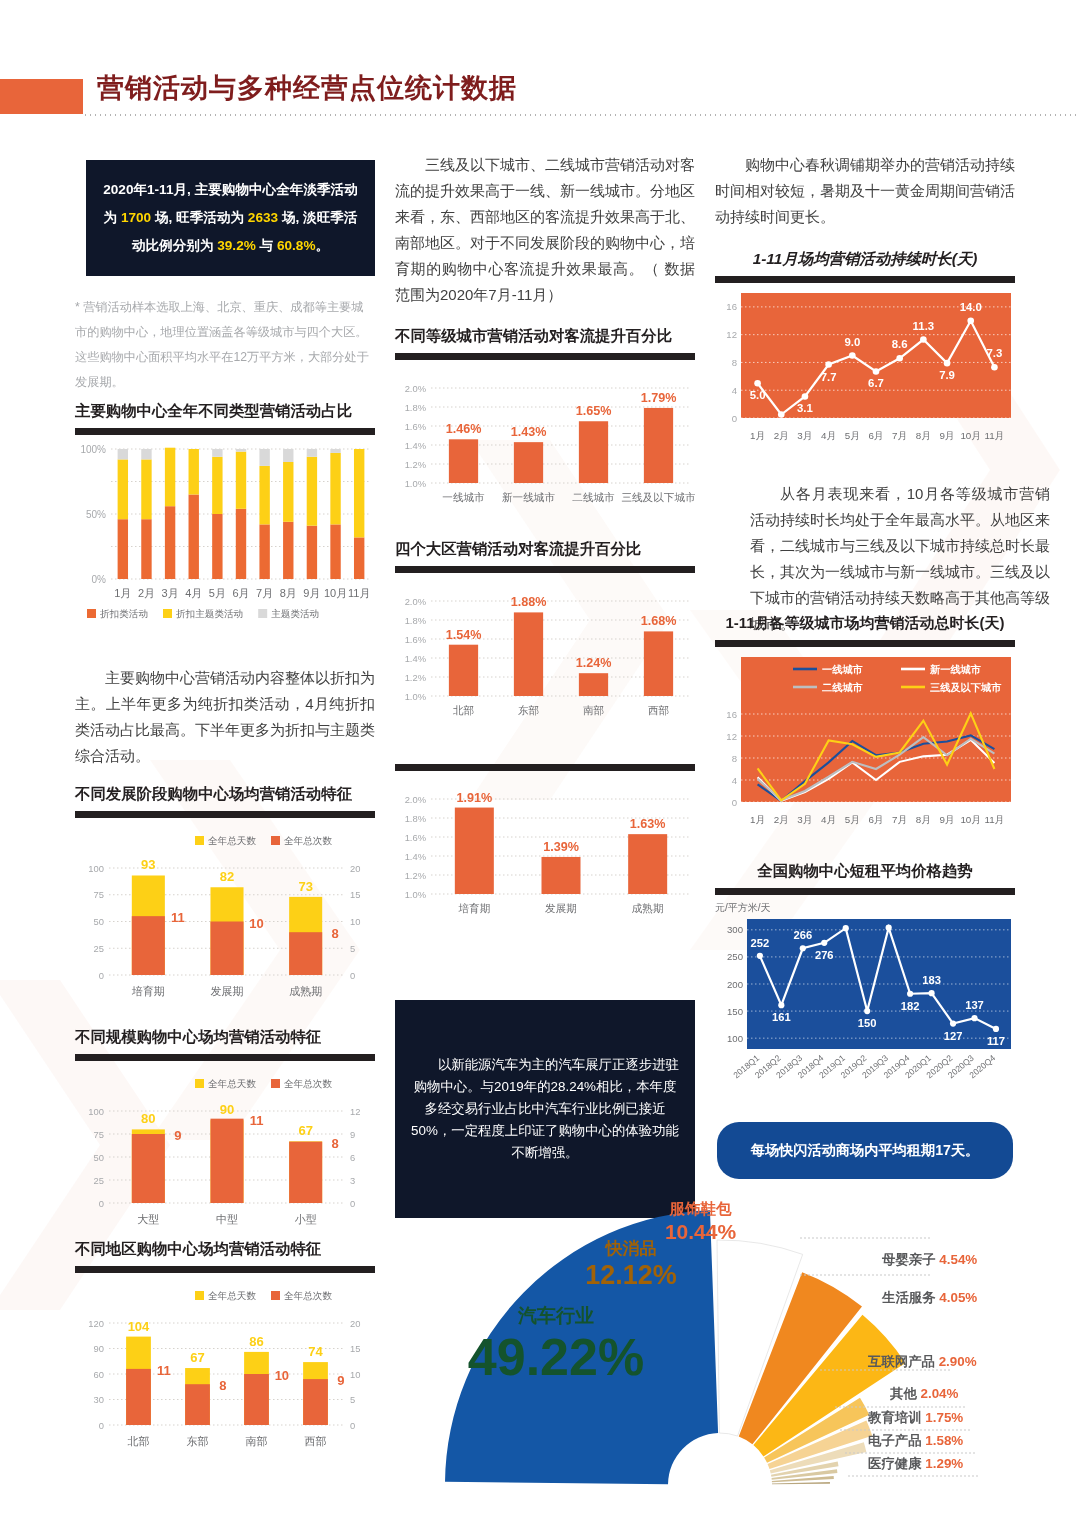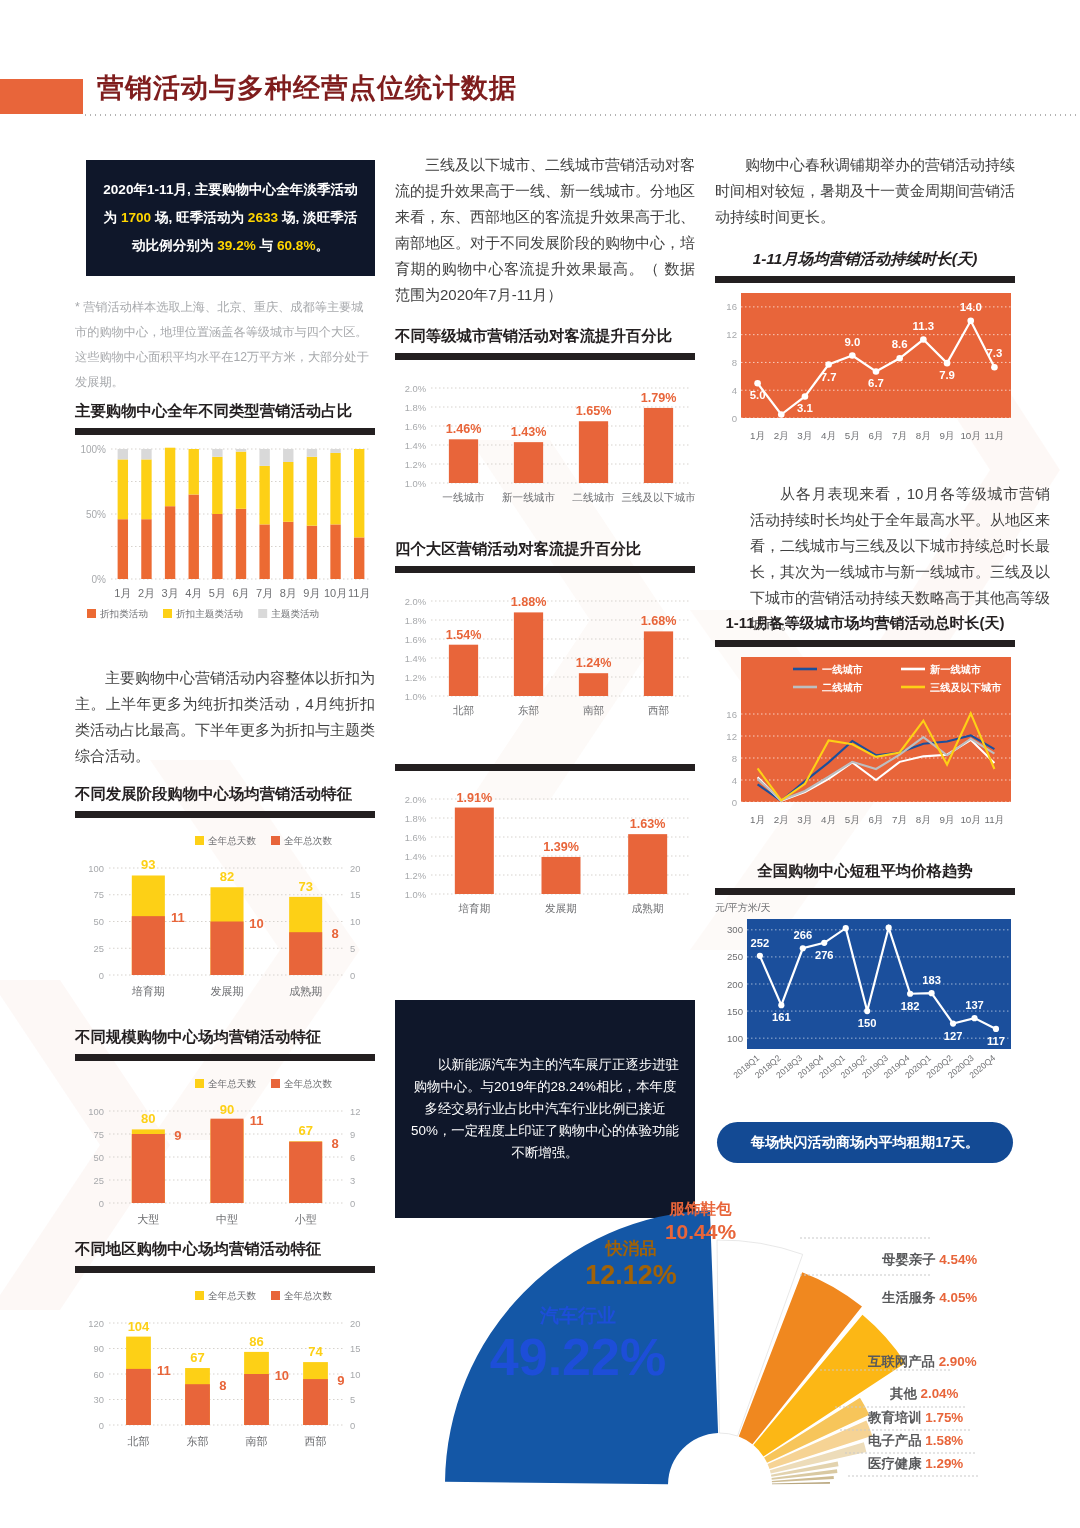--- a/index.html
+++ b/index.html
@@ -36,21 +36,21 @@
   .obox .hl { color:#ffd600; }
 
   
   .stitle { font-size:15.4px; font-weight:bold; color:#231f20; line-height:22px; }
   .srule { height:7px; background:#231f20; margin-top:6px; margin-bottom:6px; }
 
   
   .chart { position:relative; }
 
   .pill { background:#134a94; color:#fff; border-radius:22px; text-align:center;
-          font-size:14.2px; font-weight:bold; padding:11px 0; }
+          font-size:14.2px; font-weight:bold; padding:19px 0; }
 
   .fanlabel { position:absolute; font-size:13.4px; font-weight:bold; color:#e8653a; white-space:nowrap; }
   .fanlabel .nm { color:#58595b; }
 
   svg text { font-family:"Liberation Sans","DejaVu Sans",sans-serif; }
 </style>
 </head>
 <body>
 
 <div class="page">
@@ -578,21 +578,21 @@
         <path d="M381.5411855268776 293.10752624350414 L446.9588440802222 284.35938647564393 A118 118 0 0 1 447.3820008031377 287.9390760116739 L381.7276613708742 294.6850165475173 A52 52 0 0 0 381.5411855268776 293.10752624350414 Z" fill="#d9c9a2" stroke="none" stroke-width="0"></path>
         <path d="M381.84207675794903 295.950422562424 L443.6537836616574 291.12208023300644 A114 114 0 0 1 443.8414433155765 293.9895271545085 L381.9276758983331 297.25838080731967 A52 52 0 0 0 381.84207675794903 295.950422562424 Z" fill="#cdbb92" stroke="none" stroke-width="0"></path>
         <path d="M381.97915868498035 298.5279054372661 L439.95591260284306 296.88595380960135 A110 110 0 0 1 439.9917906626497 298.65612990812286 L381.9961192223435 299.3647159565672 A52 52 0 0 0 381.97915868498035 298.5279054372661 Z" fill="#b9a77f" stroke="none" stroke-width="0"></path>
         <line x1="410" x2="540" y1="53" y2="53" stroke="#c9c9c9" stroke-width="1" stroke-dasharray="2 2"></line>
         <line x1="410" x2="540" y1="90" y2="90" stroke="#c9c9c9" stroke-width="1" stroke-dasharray="2 2"></line>
         <line x1="430" x2="560" y1="185" y2="185" stroke="#c9c9c9" stroke-width="1" stroke-dasharray="2 2"></line>
         <line x1="445" x2="575" y1="222" y2="222" stroke="#c9c9c9" stroke-width="1" stroke-dasharray="2 2"></line>
         <line x1="450" x2="580" y1="245" y2="245" stroke="#c9c9c9" stroke-width="1" stroke-dasharray="2 2"></line>
         <line x1="455" x2="585" y1="268" y2="268" stroke="#c9c9c9" stroke-width="1" stroke-dasharray="2 2"></line>
         <line x1="458" x2="588" y1="291" y2="291" stroke="#c9c9c9" stroke-width="1" stroke-dasharray="2 2"></line>
-      </svg><div style="position: absolute; left: 68px; top: 118px; width: 240px; text-align: center; color: #1d4ed8;">
+      </svg><div style="position: absolute; left: 46px; top: 118px; width: 240px; text-align: center; color: #14532d;">
         <div style="font-size:19px;font-weight:bold;">汽车行业</div>
         <div style="font-size:52px;font-weight:bold;line-height:1.1;">49.22%</div>
       </div><div style="position: absolute; left: 166px; top: 52px; width: 150px; text-align: center; color: #a16207;">
         <div style="font-size:17px;font-weight:bold;">快消品</div>
         <div style="font-size:27px;font-weight:bold;">12.12%</div>
       </div><div style="position: absolute; left: 248px; top: 14px; width: 125px; text-align: center; color: rgb(232, 101, 58);">
         <div style="font-size:15.5px;font-weight:bold;">服饰鞋包</div>
         <div style="font-size:21px;font-weight:bold;">10.44%</div>
       </div><div style="position: absolute; left: 330px; top: 12px; width: 110px; text-align: center; color: rgb(255, 255, 255);">
         <div style="font-size:15.5px;font-weight:bold;line-height:20px;">房地产行业</div>

